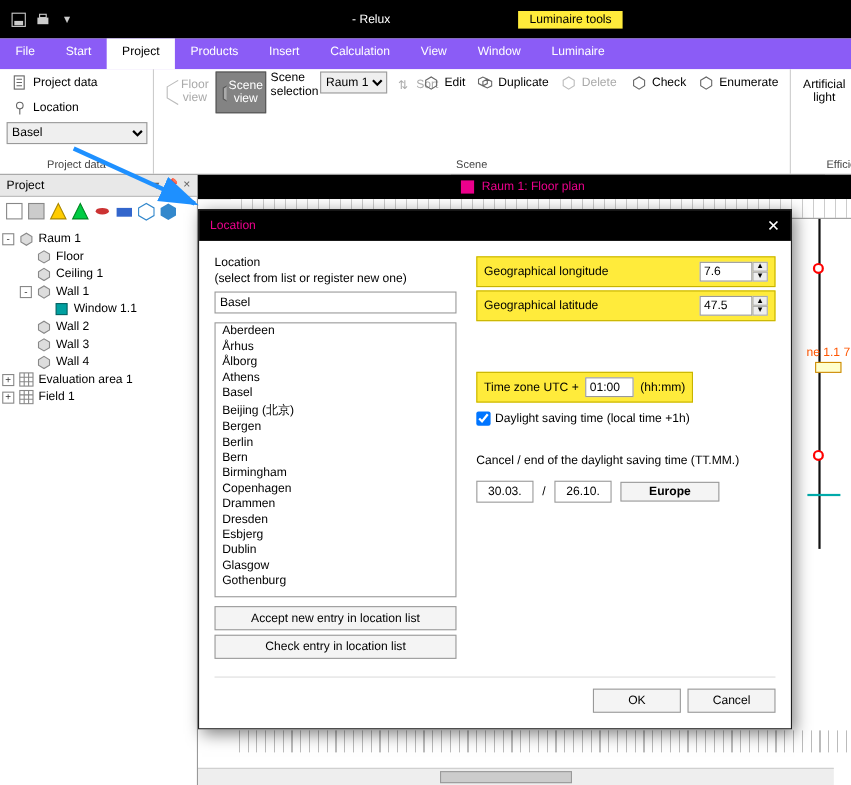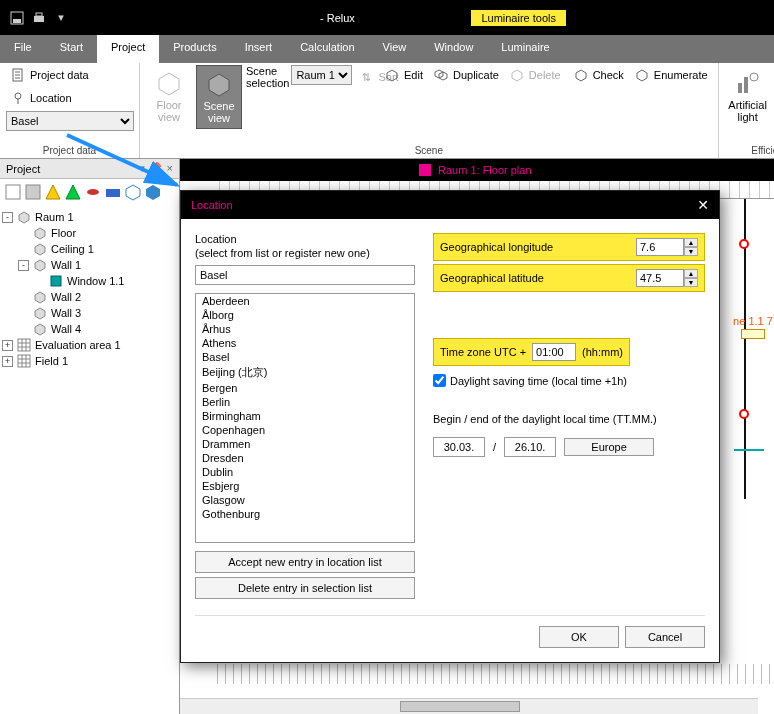--- a/index.html
+++ b/index.html
@@ -4,31 +4,31 @@
 <style>
 * { box-sizing: border-box; margin: 0; padding: 0; font-family: Tahoma, Arial, sans-serif; font-size: 11px; }
 body { background: #fff; width: 774px; height: 714px; overflow: hidden; position: relative; }
 
 .titlebar { background: #000; height: 35px; display: flex; align-items: center; padding: 0 8px; color: #fff; }
 .titlebar .qat { display: flex; gap: 4px; }
 .titlebar .qat-btn { width: 18px; height: 18px; display: flex; align-items: center; justify-content: center; color: #ccc; }
 .titlebar .app-title { flex: 0 0 auto; margin-left: 250px; color: #fff; }
 .titlebar .context-tab { margin-left: auto; margin-right: 200px; background: #ffeb3b; color: #000; padding: 2px 10px; font-size: 11px; }
 
-.menubar { background: #737373; height: 28px; display: flex; align-items: stretch; }
+.menubar { background: #8b5cf6; height: 28px; display: flex; align-items: stretch; }
 .menubar .tab { color: #fff; padding: 6px 14px; cursor: pointer; }
 .menubar .tab.active { background: #fff; color: #000; }
 
 .ribbon { background: #fff; border-bottom: 1px solid #999; height: 96px; display: flex; }
 .ribbon-group { border-right: 1px solid #ccc; padding: 2px 6px; display: flex; flex-direction: column; }
 .ribbon-group-label { text-align: center; font-size: 10px; color: #444; margin-top: auto; padding-top: 2px; }
 .ribbon-body { display: flex; gap: 4px; flex: 1; align-items: flex-start; }
 .rb-btn { display: flex; align-items: center; gap: 4px; padding: 2px 4px; }
 .rb-btn .ico { width: 16px; height: 16px; display: inline-flex; align-items: center; justify-content: center; }
-.rb-large { display: flex; flex-direction: column; align-items: center; width: 46px; padding: 4px 2px; text-align: center; font-size: 10px; gap: 2px; }
+.rb-large { display: flex; flex-direction: row; align-items: center; width: 46px; padding: 4px 2px; text-align: center; font-size: 10px; gap: 2px; }
 .rb-large.selected { background: #838383; color: #fff; border:1px solid #555;}
 .rb-col { display: flex; flex-direction: row; gap: 2px; }
 
 select.combo { border: 1px solid #999; height: 20px; font-size: 11px; }
 
 .workarea { display: flex; height: calc(714px - 35px - 28px - 96px); position: relative; }
 .project-pane { width: 180px; border-right: 1px solid #999; display: flex; flex-direction: column; }
 .pane-header { background: #e8e8e8; border-bottom: 1px solid #bbb; padding: 3px 6px; display: flex; align-items: center; }
 .pane-header .pins { margin-left: auto; display: flex; gap: 4px; color: #666; }
 .pane-toolbar { padding: 4px; display: flex; gap: 2px; flex-wrap: wrap; }
@@ -77,21 +77,21 @@
 .spin .arrows { width: 14px; display: flex; flex-direction: column; }
 .spin .arrows div { flex:1; border:1px solid #aaa; background:#eee; font-size:7px; line-height:1; text-align:center;}
 
 .timezone-row { display:flex; align-items:center; gap:6px; background:#ffeb3b; border:1px solid #c7b300; padding:4px 6px; margin-top: 46px; width: fit-content;}
 .timezone-row input { width:44px; border:1px solid #999; height:18px; padding:1px 3px;}
 .check-row { margin-top:8px; display:flex; align-items:center; gap:4px;}
 .check-row input { width:13px; height:13px;}
 .dst-label { margin-top: 26px; }
 .dst-row { margin-top:12px; display:flex; gap:8px; align-items:center;}
 .dst-row input { width:52px; border:1px solid #999; height:20px; padding:2px 4px; text-align:center;}
-.dst-row .btn { width: 90px; padding:2px 0;}
+.dst-row .btn { width: 90px; padding:2px 0;font-weight:bold;}
 
 .list-actions { margin-top: 8px; display:flex; flex-direction:column; gap:4px;}
 .divider { height:1px; background:#ddd; margin: 6px 14px 0 14px;}
 
 svg { display:block; }
 </style>
 </head>
 <body>
 
 <div class="titlebar">
@@ -407,39 +407,40 @@
     <span>Location</span>
     <span class="close">✕</span>
   </div>
   <div class="dlg-body">
     <div class="dlg-left">
       <div class="dlg-label">Location</div>
       <div class="dlg-sublabel">(select from list or register new one)</div>
       <input class="text" value="Basel" style="">
       <div class="list" id="city-list">
           <div class="item">Aberdeen</div>
+          <div class="item">Århus</div>
           <div class="item">Ålborg</div>
-          <div class="item">Århus</div>
           <div class="item">Athens</div>
           <div class="item">Basel</div>
           <div class="item">Beijing (北京)</div>
           <div class="item">Bergen</div>
           <div class="item">Berlin</div>
+          <div class="item">Bern</div>
           <div class="item">Birmingham</div>
           <div class="item">Copenhagen</div>
           <div class="item">Drammen</div>
           <div class="item">Dresden</div>
+          <div class="item">Esbjerg</div>
           <div class="item">Dublin</div>
-          <div class="item">Esbjerg</div>
           <div class="item">Glasgow</div>
           <div class="item">Gothenburg</div>
         </div>
       <div class="list-actions">
         <div class="btn">Accept new entry in location list</div>
-        <div class="btn">Delete entry in selection list</div>
+        <div class="btn">Check entry in location list</div>
       </div>
     </div>
     <div class="dlg-right">
       <div class="hl-box">
         <span style="flex:1">Geographical longitude</span>
         <div class="spin">
           <input value="7.6" style="">
           <div class="arrows">
               <div>▲</div>
               <div>▼</div>
@@ -459,21 +460,21 @@
 
       <div class="timezone-row">
         <span>Time zone UTC +</span>
         <input value="01:00" style="">
         <span>(hh:mm)</span>
       </div>
       <div class="check-row">
         <input type="checkbox" checked="" style="">
         <span>Daylight saving time (local time +1h)</span>
       </div>
-      <div class="dst-label">Begin / end of the daylight local time (TT.MM.)</div>
+      <div class="dst-label">Cancel / end of the daylight saving time (TT.MM.)</div>
       <div class="dst-row">
         <input value="30.03." style="">
         <span>/</span>
         <input value="26.10." style="">
         <div class="btn">Europe</div>
       </div>
     </div>
   </div>
   <div class="divider"></div>
   <div class="btn-row">

